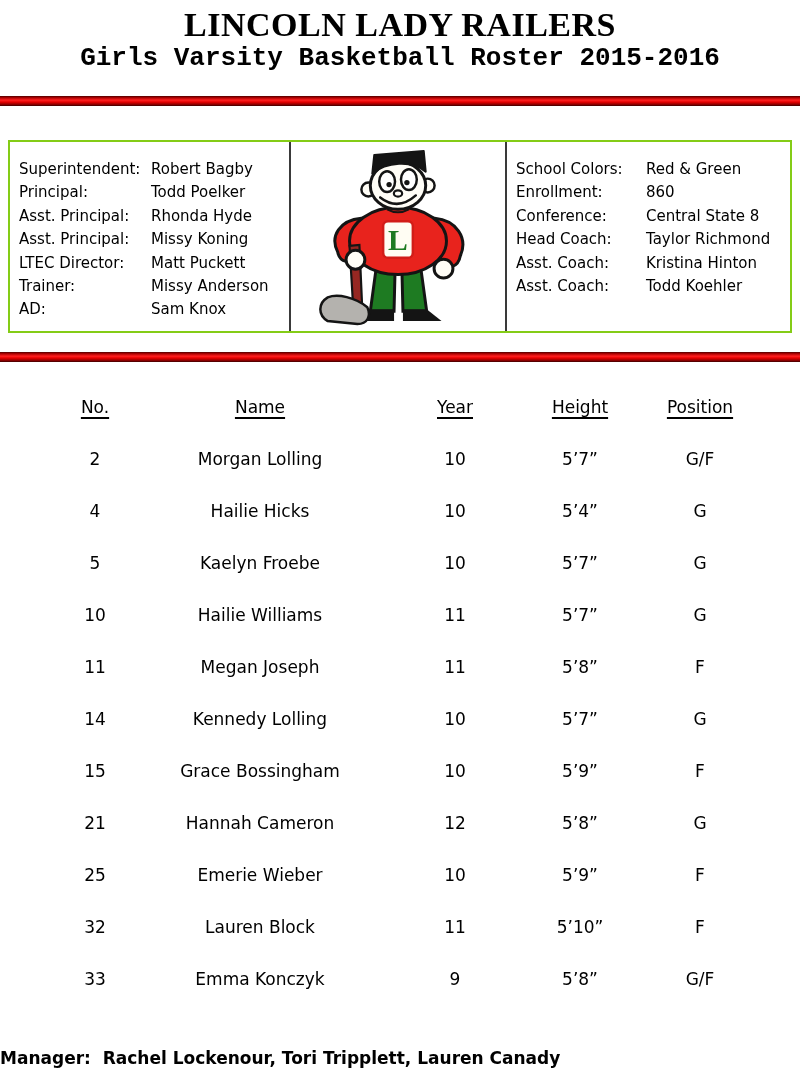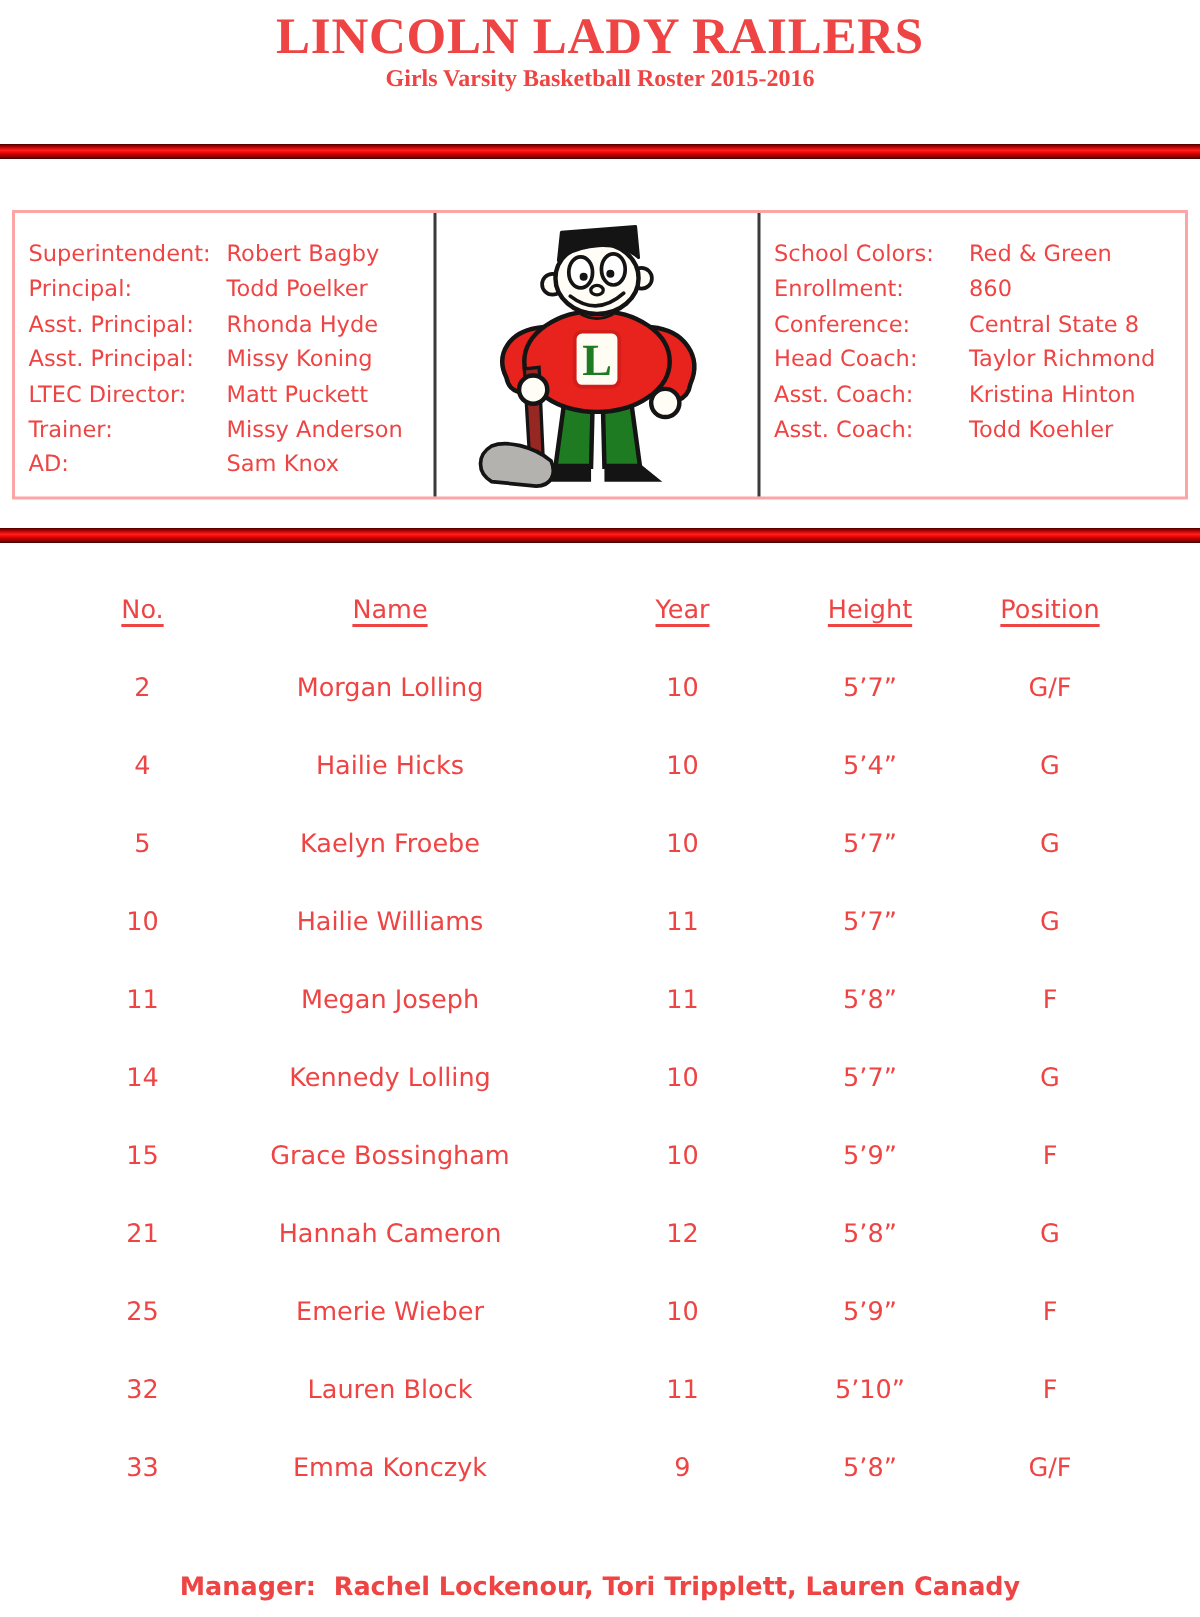--- a/index.html
+++ b/index.html
@@ -1,52 +1,52 @@
 <!DOCTYPE html>
 <html><head>
 <meta charset="utf-8">
 <style>
   html,body{margin:0;padding:0;background:#ffffff;}
-  .page{position:relative;width:800px;height:1078px;background:#fff;color:#ef4444;
+  .page{position:relative;width:800px;height:1078px;background:#fff;color:#000000;
         font-family:"DejaVu Sans",sans-serif;overflow:hidden;}
 
   
   .hdr{position:absolute;top:6px;left:0;width:100%;text-align:center;
        font-family:"Liberation Serif",serif;}
   .hdr h1{margin:0;font-size:34px;line-height:1.1;font-weight:bold;letter-spacing:.5px;}
-  .hdr h2{margin:2px 0 0 0;font-size:16px;line-height:1.05;font-weight:bold;}
+  .hdr h2{margin:2px 0 0 0;font-size:26px;line-height:1.05;font-weight:bold;font-family:Liberation Mono, monospace;}
 
   
   .rule{position:absolute;left:0;width:800px;height:10px;
         background:linear-gradient(to bottom,#4a0000 0%,#a80000 16%,#ff2020 42%,
                    #e30000 62%,#8f0000 84%,#3c0000 100%);}
   .rule-top{top:96px;}
   .rule-bottom{top:352px;}
 
   
   .infobox{position:absolute;top:140px;left:8px;width:784px;height:193px;
-           border:2px solid #fca5a5;box-sizing:border-box;display:flex;background:#fff;}
+           border:2px solid #84cc16;box-sizing:border-box;display:flex;background:#fff;}
   .cell{box-sizing:border-box;height:100%;}
   .cell-left{width:281px;border-right:2px solid #3a3a3a;padding:16px 0 0 9px;}
   .cell-mid{width:216px;border-right:2px solid #3a3a3a;display:flex;
             align-items:center;justify-content:center;}
   .cell-right{flex:1;padding:16px 0 0 9px;border-radius:23px;}
   .irow{display:flex;line-height:23.4px;font-size:15px;white-space:nowrap;}
   .cell-left .ilabel{width:132px;flex:none;}
   .cell-right .ilabel{width:130px;flex:none;}
 
   
   .roster{position:absolute;top:381px;left:60px;display:grid;
           grid-template-columns:70px 260px 130px 120px 120px;
           grid-auto-rows:52px;font-weight:normal;font-size:17px;}
   .rcell{display:flex;align-items:center;justify-content:center;white-space:nowrap;}
   .hcell span{text-decoration:underline;text-decoration-thickness:2px;
               text-underline-offset:4px;}
 
-  .manager{position:absolute;top:1048px;left:0;width:100%;text-align:center;
+  .manager{position:absolute;top:1048px;left:0;width:100%;
            font-weight:bold;font-size:17px;white-space:pre;}
 </style>
 </head>
 <body>
 
 <div class="page">
 
   <div class="hdr">
     <h1>LINCOLN LADY RAILERS</h1>
     <h2>Girls Varsity Basketball Roster 2015-2016</h2>

